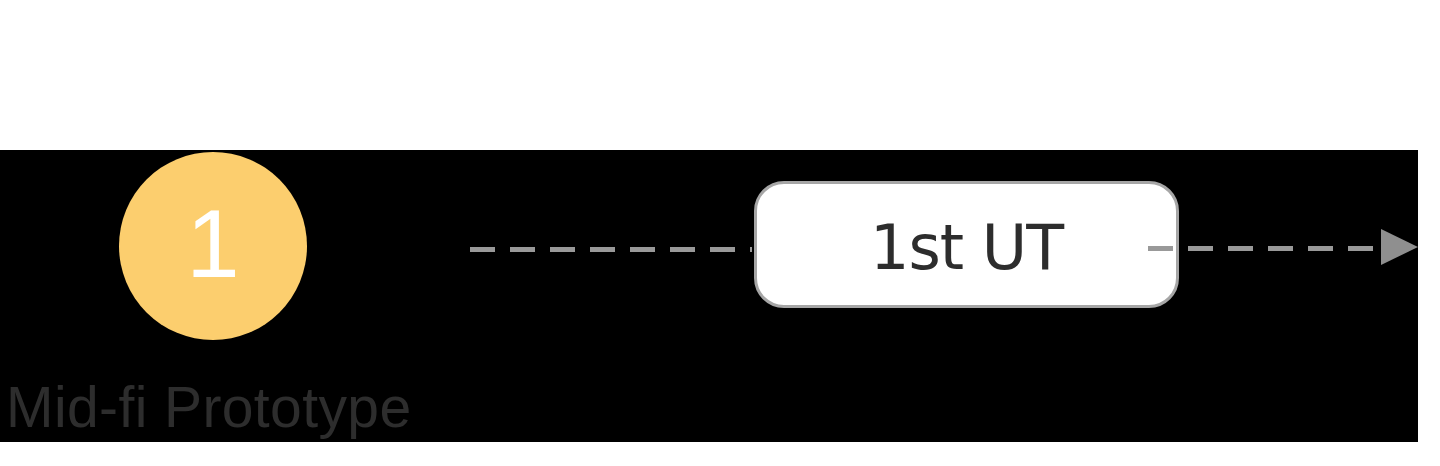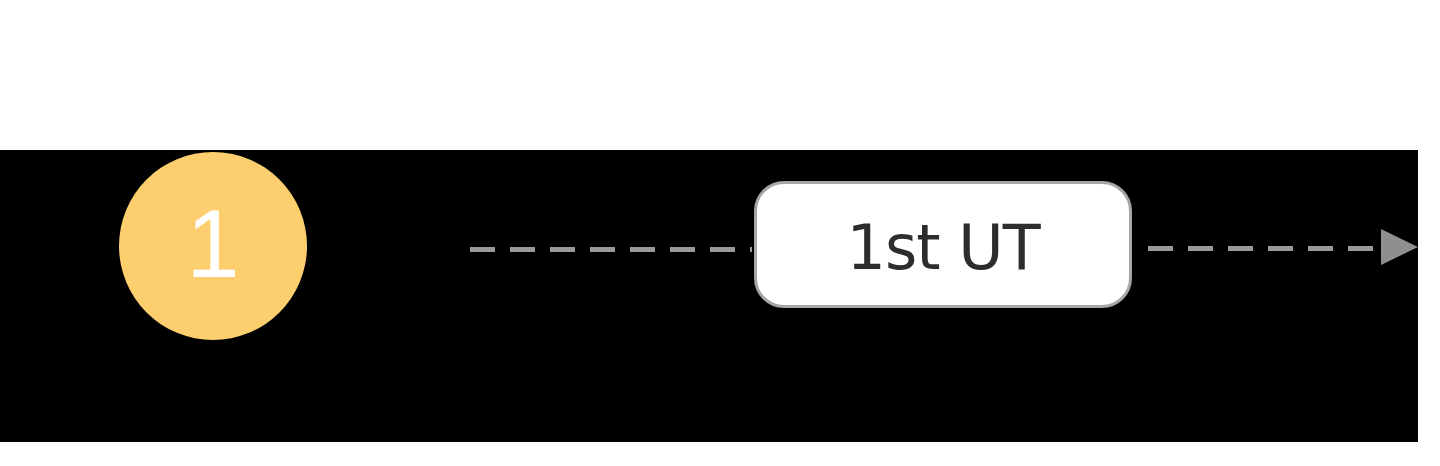--- a/index.html
+++ b/index.html
@@ -48,21 +48,21 @@
   .arrow-head {
     position: absolute; left: 1381px; top: 229px;
     width: 0; height: 0;
     border-top: 18px solid transparent;
     border-bottom: 18px solid transparent;
     border-left: 37px solid var(--arrow, #8F8F8F);
   }
 
   .milestone-pill {
     position: absolute; left: 754px; top: 181px;
-    width: 378px; height: 127px; box-sizing: border-box;
+    width: 425px; height: 127px; box-sizing: border-box;
     background: var(--milestone-background, #ffffff);
     border: 3px solid var(--milestone-border, #A6A6A6);
     border-radius: 30px;
     display: flex; align-items: center; justify-content: center;
   }
   .milestone-label {
     font-family: "DejaVu Sans", "Liberation Sans", sans-serif;
     font-size: 62px; letter-spacing: -1px; line-height: normal;
     color: var(--text, #2D2D2D);
     transform: translateY(3px);
@@ -73,20 +73,21 @@
 <body>
 
 <div class="canvas">
 
   <div class="band"></div>
 
   <div class="step-circle">
     <span class="step-number">1</span>
   </div>
 
+  <div class="step-label">Mid-fi Prototype</div>
 
   <div class="connector connector-left"></div>
 
   <div class="milestone-pill">
     <span class="milestone-label">1st UT</span>
   </div>
 
   <div class="connector connector-right"></div>
 
   <div class="arrow-head"></div>

